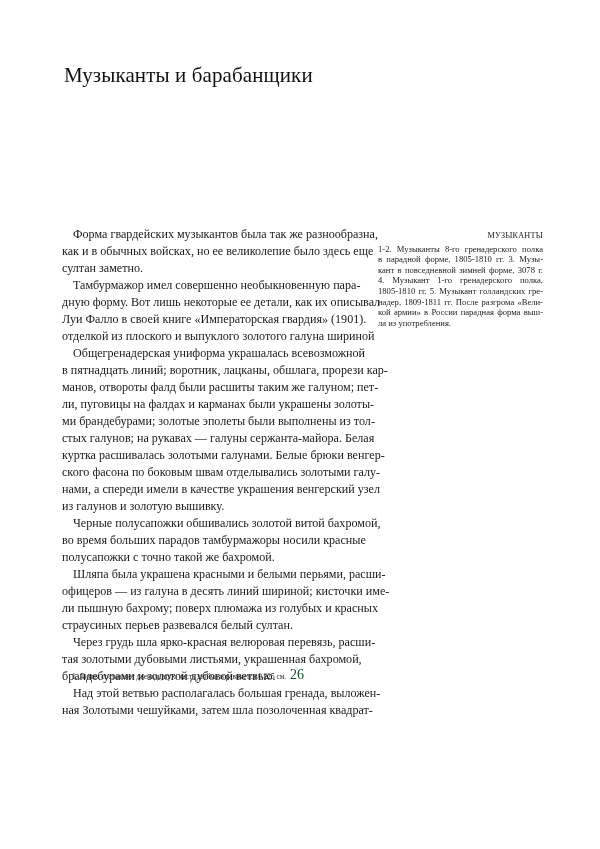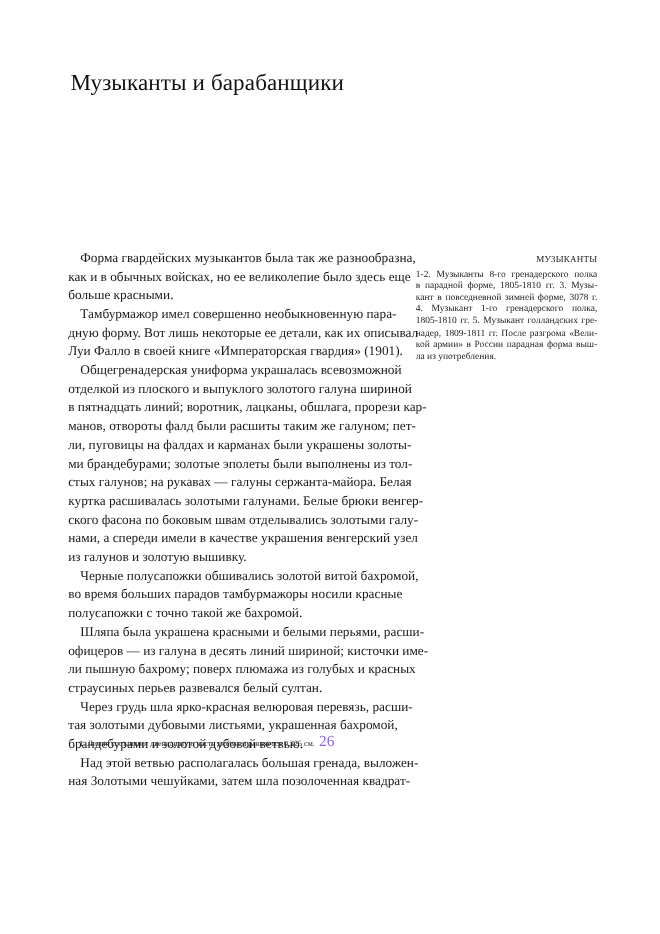--- a/index.html
+++ b/index.html
@@ -12,36 +12,36 @@
   .main sup { font-size: 7px; line-height: 0; vertical-align: 4px; }
   .line { display: block; white-space: nowrap; text-align: justify; text-align-last: justify; }
   .line.last { text-align-last: left; }
   .line.ind { padding-left: 11px; }
   .captions { position: absolute; left: 378px; top: 231px; width: 165px;
               font-size: 8.6px; line-height: 10.6px; color: #222; }
   .cap-head { text-align: right; font-size: 8.2px; margin-bottom: 2px; letter-spacing: 0.2px; }
   .cap-line { display: block; white-space: nowrap; text-align: justify; text-align-last: justify; }
   .cap-line.last { text-align-last: left; }
   .footnote { position: absolute; left: 72px; top: 667px; font-size: 7.3px; color: #222; white-space: nowrap; }
-  .pagenum { font-size: 14px; color: #8b5cf6; margin-left: 2px; }
+  .pagenum { font-size: 14px; color: #14532d; margin-left: 2px; }
 </style>
 </head>
 <body>
 
 <h1 class="title">Музыканты и барабанщики</h1>
 
 <div class="main">
   <span class="line ind">Форма гвардейских музыкантов была так же разнообразна,</span>
   <span class="line">как и в обычных войсках, но ее великолепие было здесь еще</span>
-  <span class="line last">больше красными.</span>
+  <span class="line last">султан заметно.</span>
   <span class="line ind">Тамбурмажор имел совершенно необыкновенную пара-</span>
   <span class="line">дную форму. Вот лишь некоторые ее детали, как их описывал</span>
   <span class="line last">Луи Фалло в своей книге «Императорская гвардия» (1901).</span>
+  <span class="line">отделкой из плоского и выпуклого золотого галуна шириной</span>
   <span class="line ind">Общегренадерская униформа украшалась всевозможной</span>
-  <span class="line">отделкой из плоского и выпуклого золотого галуна шириной</span>
   <span class="line">в пятнадцать линий; воротник, лацканы, обшлага, прорези кар-</span>
   <span class="line">манов, отвороты фалд были расшиты таким же галуном; пет-</span>
   <span class="line">ли, пуговицы на фалдах и карманах были украшены золоты-</span>
   <span class="line">ми брандебурами; золотые эполеты были выполнены из тол-</span>
   <span class="line">стых галунов; на рукавах — галуны сержанта-майора. Белая</span>
   <span class="line">куртка расшивалась золотыми галунами. Белые брюки венгер-</span>
   <span class="line">ского фасона по боковым швам отделывались золотыми галу-</span>
   <span class="line">нами, а спереди имели в качестве украшения венгерский узел</span>
   <span class="line last">из галунов и золотую вышивку.</span>
   <span class="line ind">Черные полусапожки обшивались золотой витой бахромой,</span>

